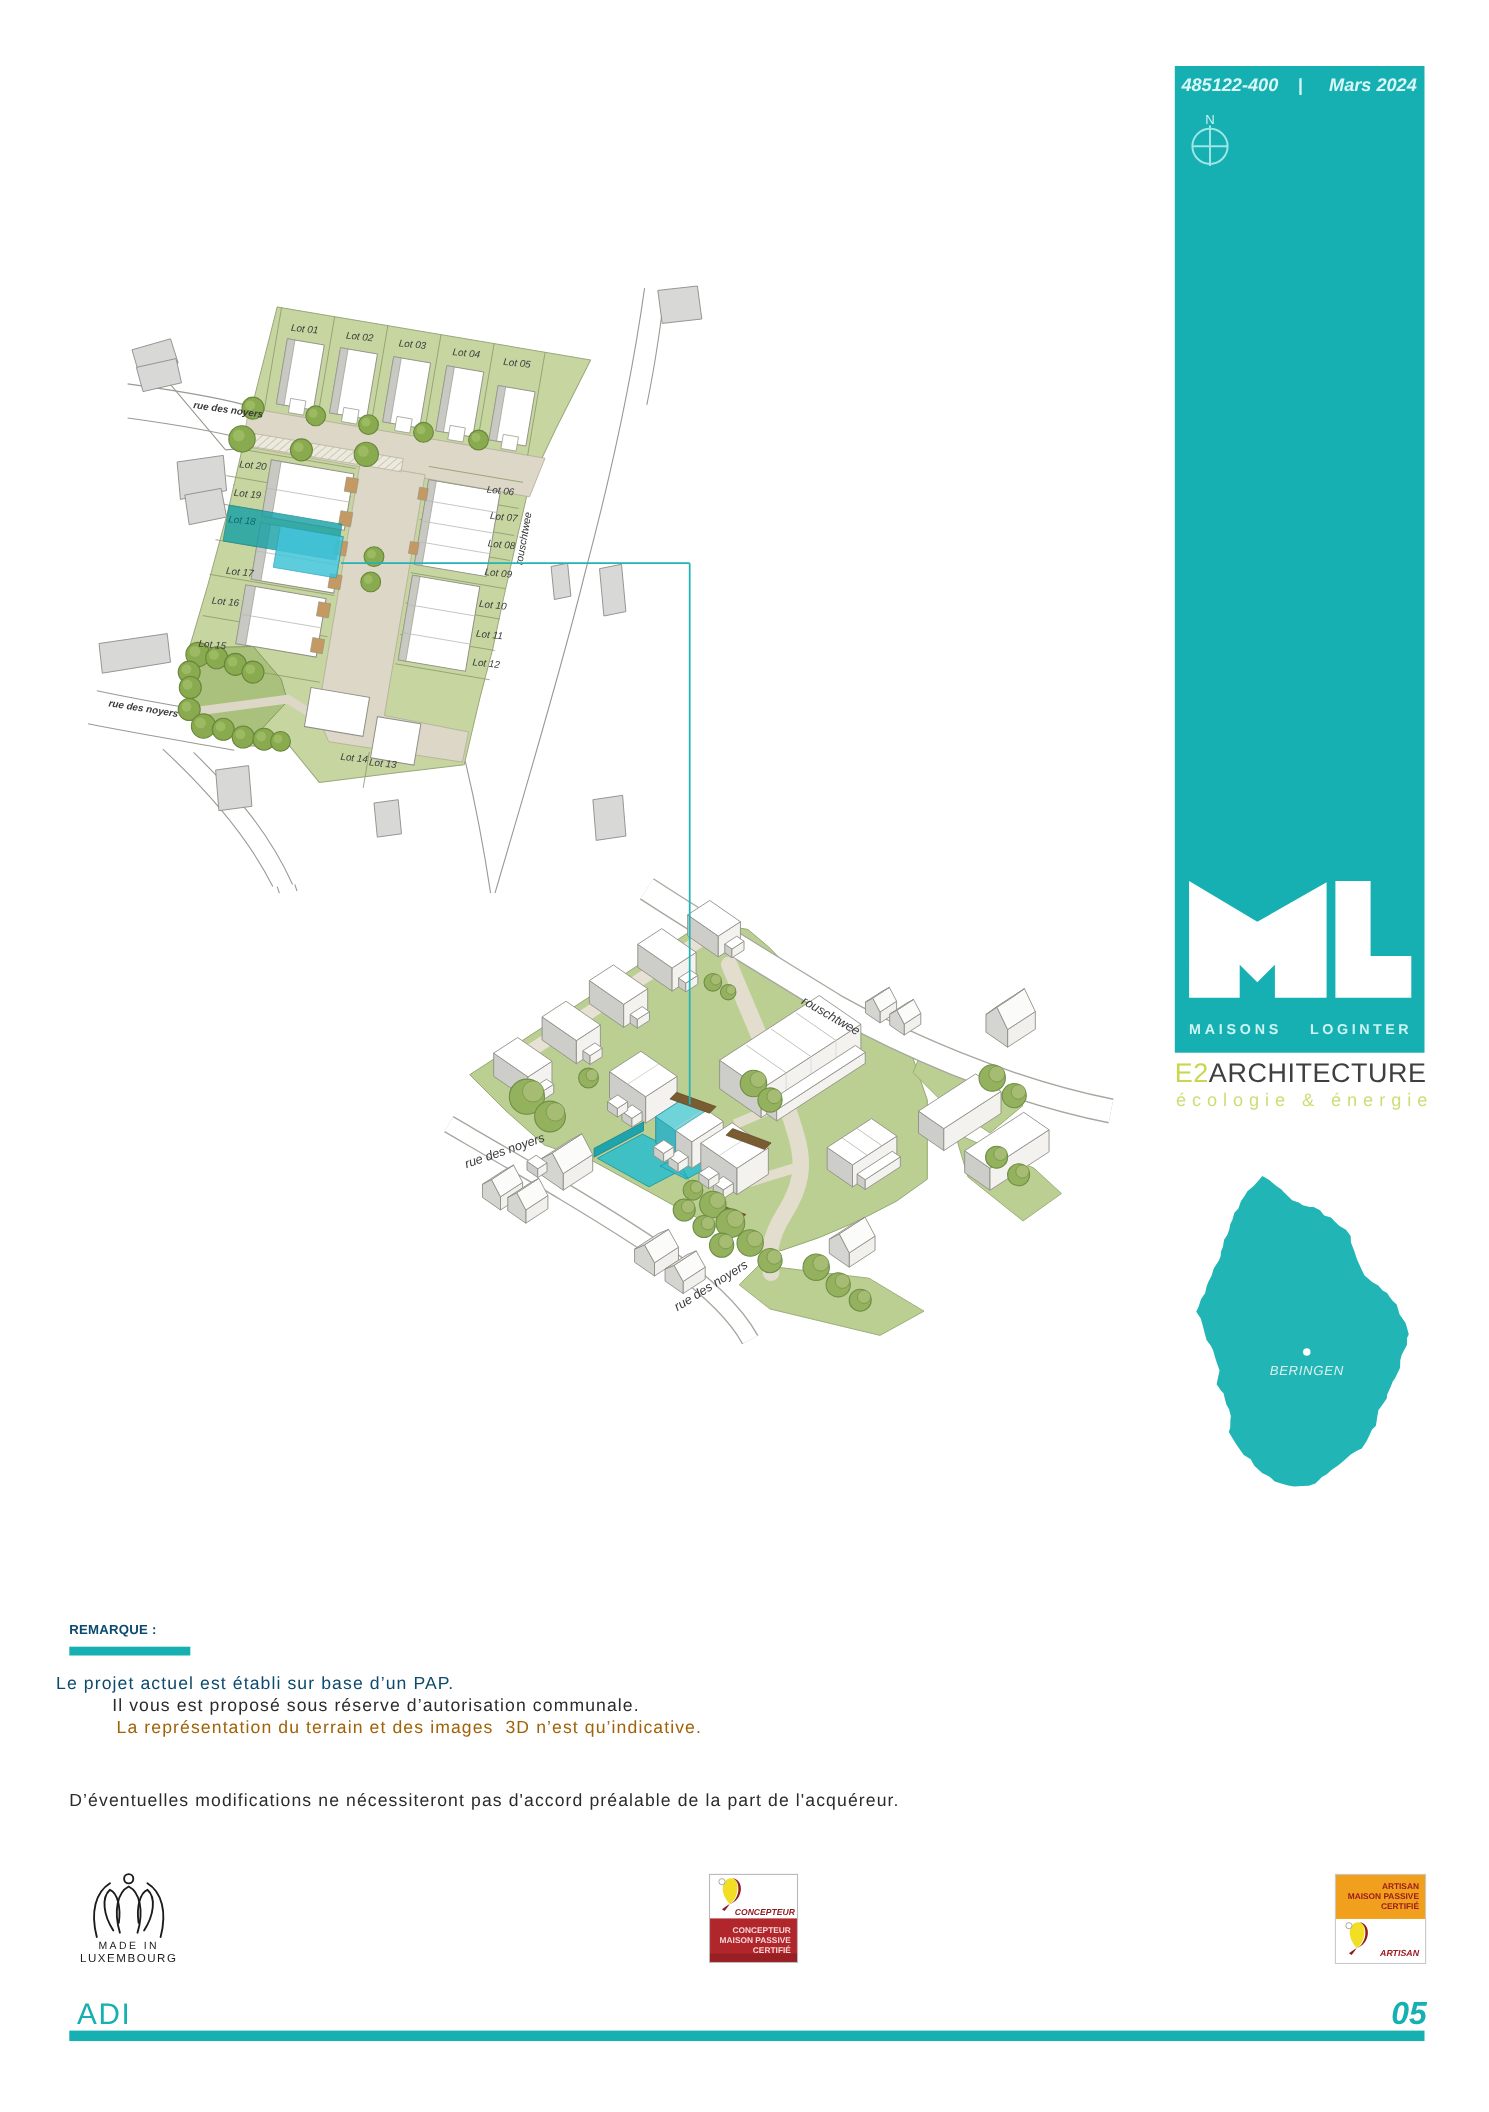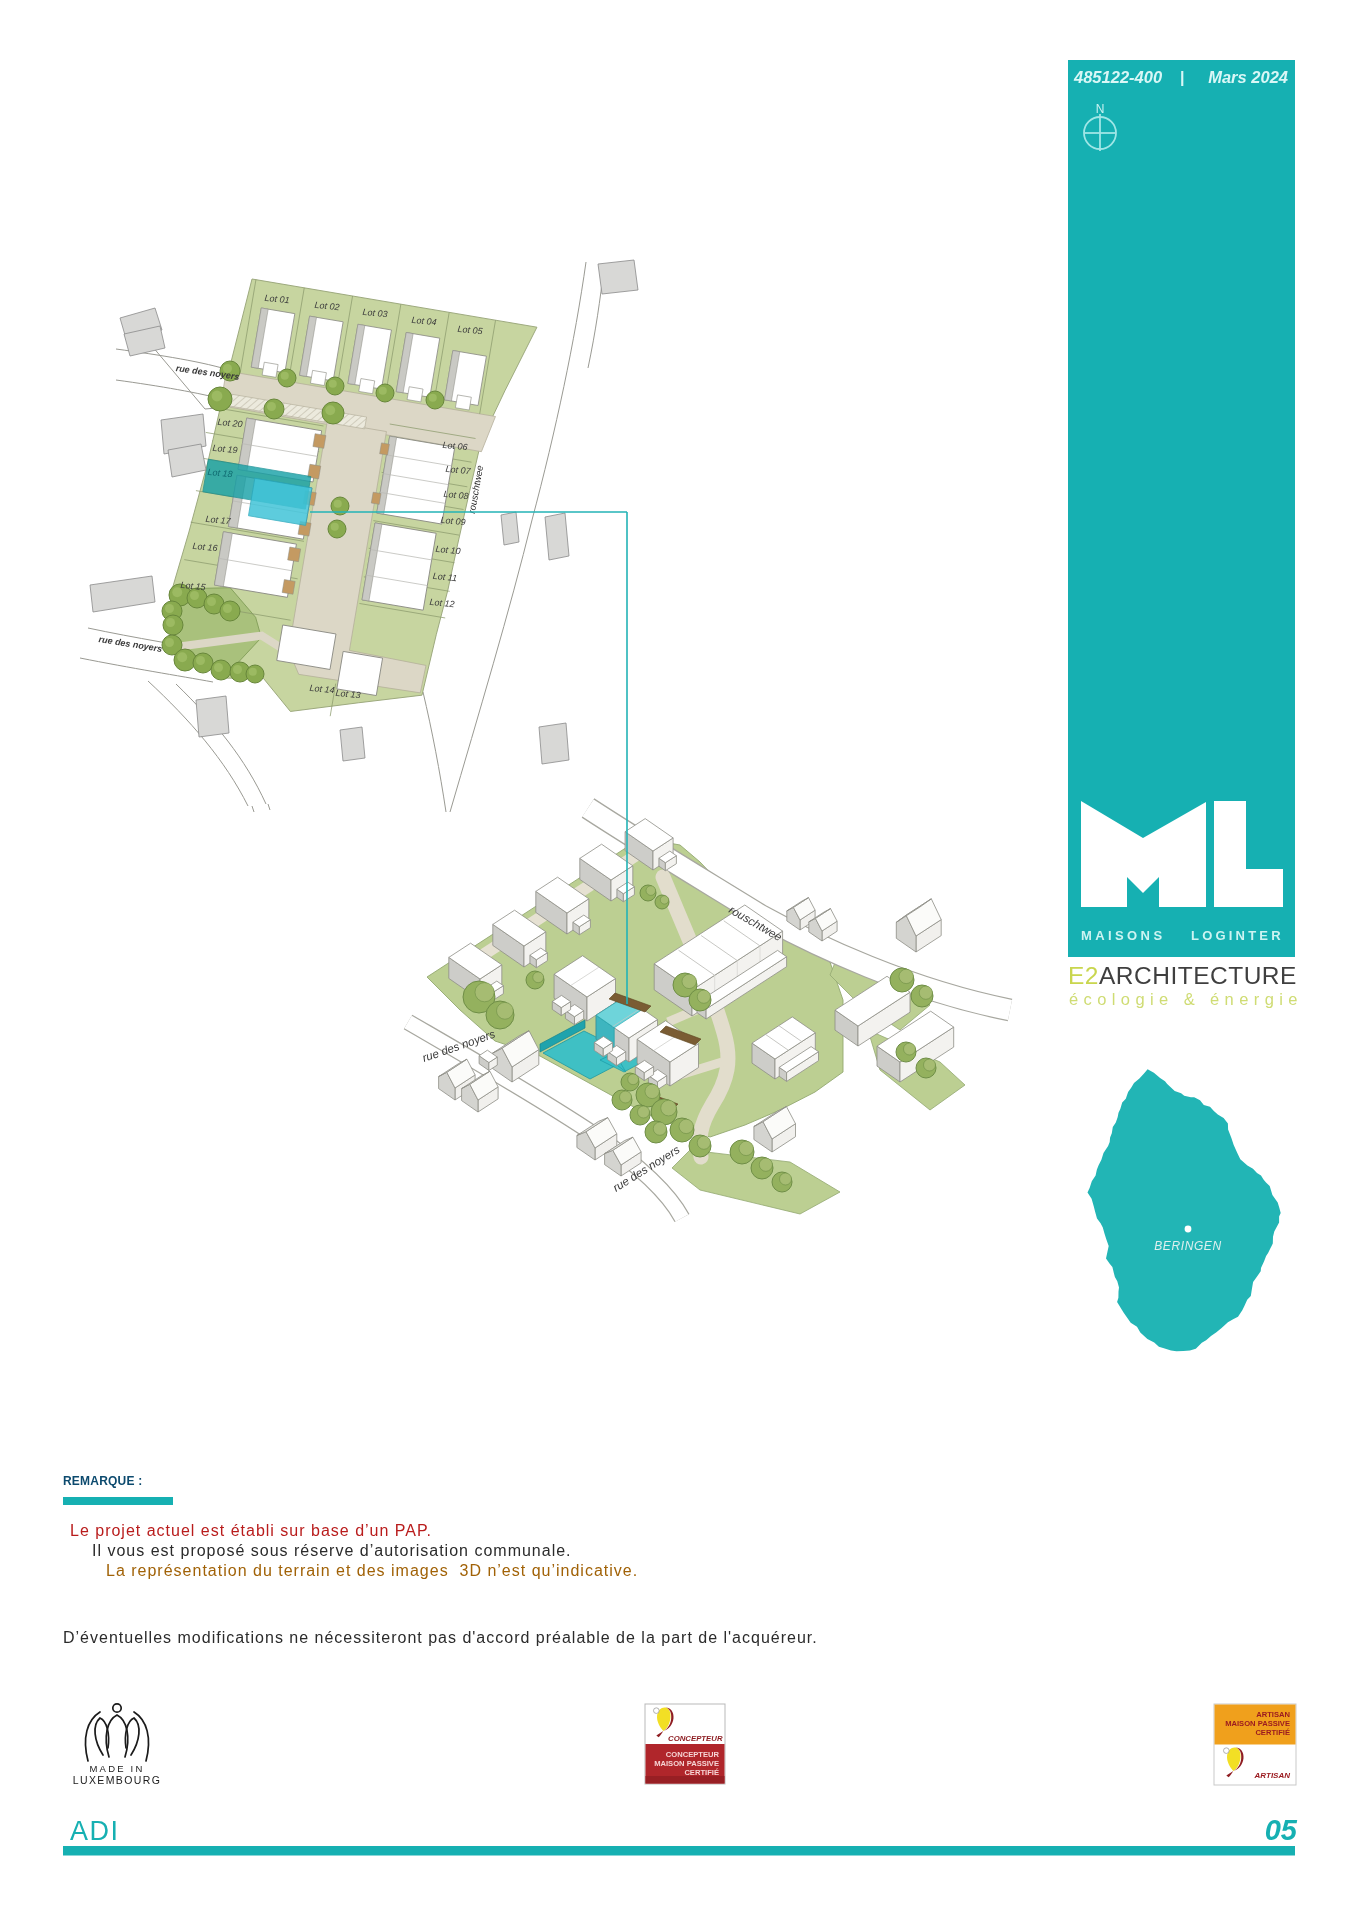--- a/index.html
+++ b/index.html
@@ -480,20 +480,20 @@
       </g>
 <text x="70" y="1840" font-size="27" fill="#16b0b2" letter-spacing="1.5">ADI</text>
       <rect x="63" y="1846" width="1232" height="9.5" fill="#16b0b2"></rect>
       <text x="1297" y="1840" font-size="29" font-weight="bold" font-style="italic" fill="#16b0b2" text-anchor="end">05</text>
     </svg>
 
 <div class="abs" style="left:63px;top:1474px;font-size:12px;font-weight:bold;color:#0c4a6e;letter-spacing:0.2px;">REMARQUE&nbsp;:</div>
 
 <div class="abs" style="left:63px;top:1497px;width:110px;height:8px;background:#16b0b2;"></div>
 
-<div class="abs" style="left:70px;top:1522px;font-size:16px;letter-spacing:1px;color:#b91c1c;">Le projet actuel est établi sur base d’un PAP.</div>
-
-<div class="abs" style="left:92px;top:1542px;font-size:16px;letter-spacing:1px;color:#2b2b2b;">Il vous est proposé sous réserve d’autorisation communale.</div>
+<div class="abs" style="left:51px;top:1522px;font-size:16px;letter-spacing:1px;color:#0c4a6e;">Le projet actuel est établi sur base d’un PAP.</div>
+
+<div class="abs" style="left:102px;top:1542px;font-size:16px;letter-spacing:1px;color:#2b2b2b;">Il vous est proposé sous réserve d’autorisation communale.</div>
 
 <div class="abs" style="left:106px;top:1562px;font-size:16px;letter-spacing:1px;color:#a16207;">La représentation du terrain et des images&nbsp;&nbsp;3D n’est qu’indicative.</div>
 
 <div class="abs" style="left:63px;top:1605px;font-size:16px;letter-spacing:1px;color:#2b2b2b;margin-top:24px;">D’éventuelles modifications ne nécessiteront pas d'accord préalable de la part de l'acquéreur.</div>
 
 </div>
 </body></html>

